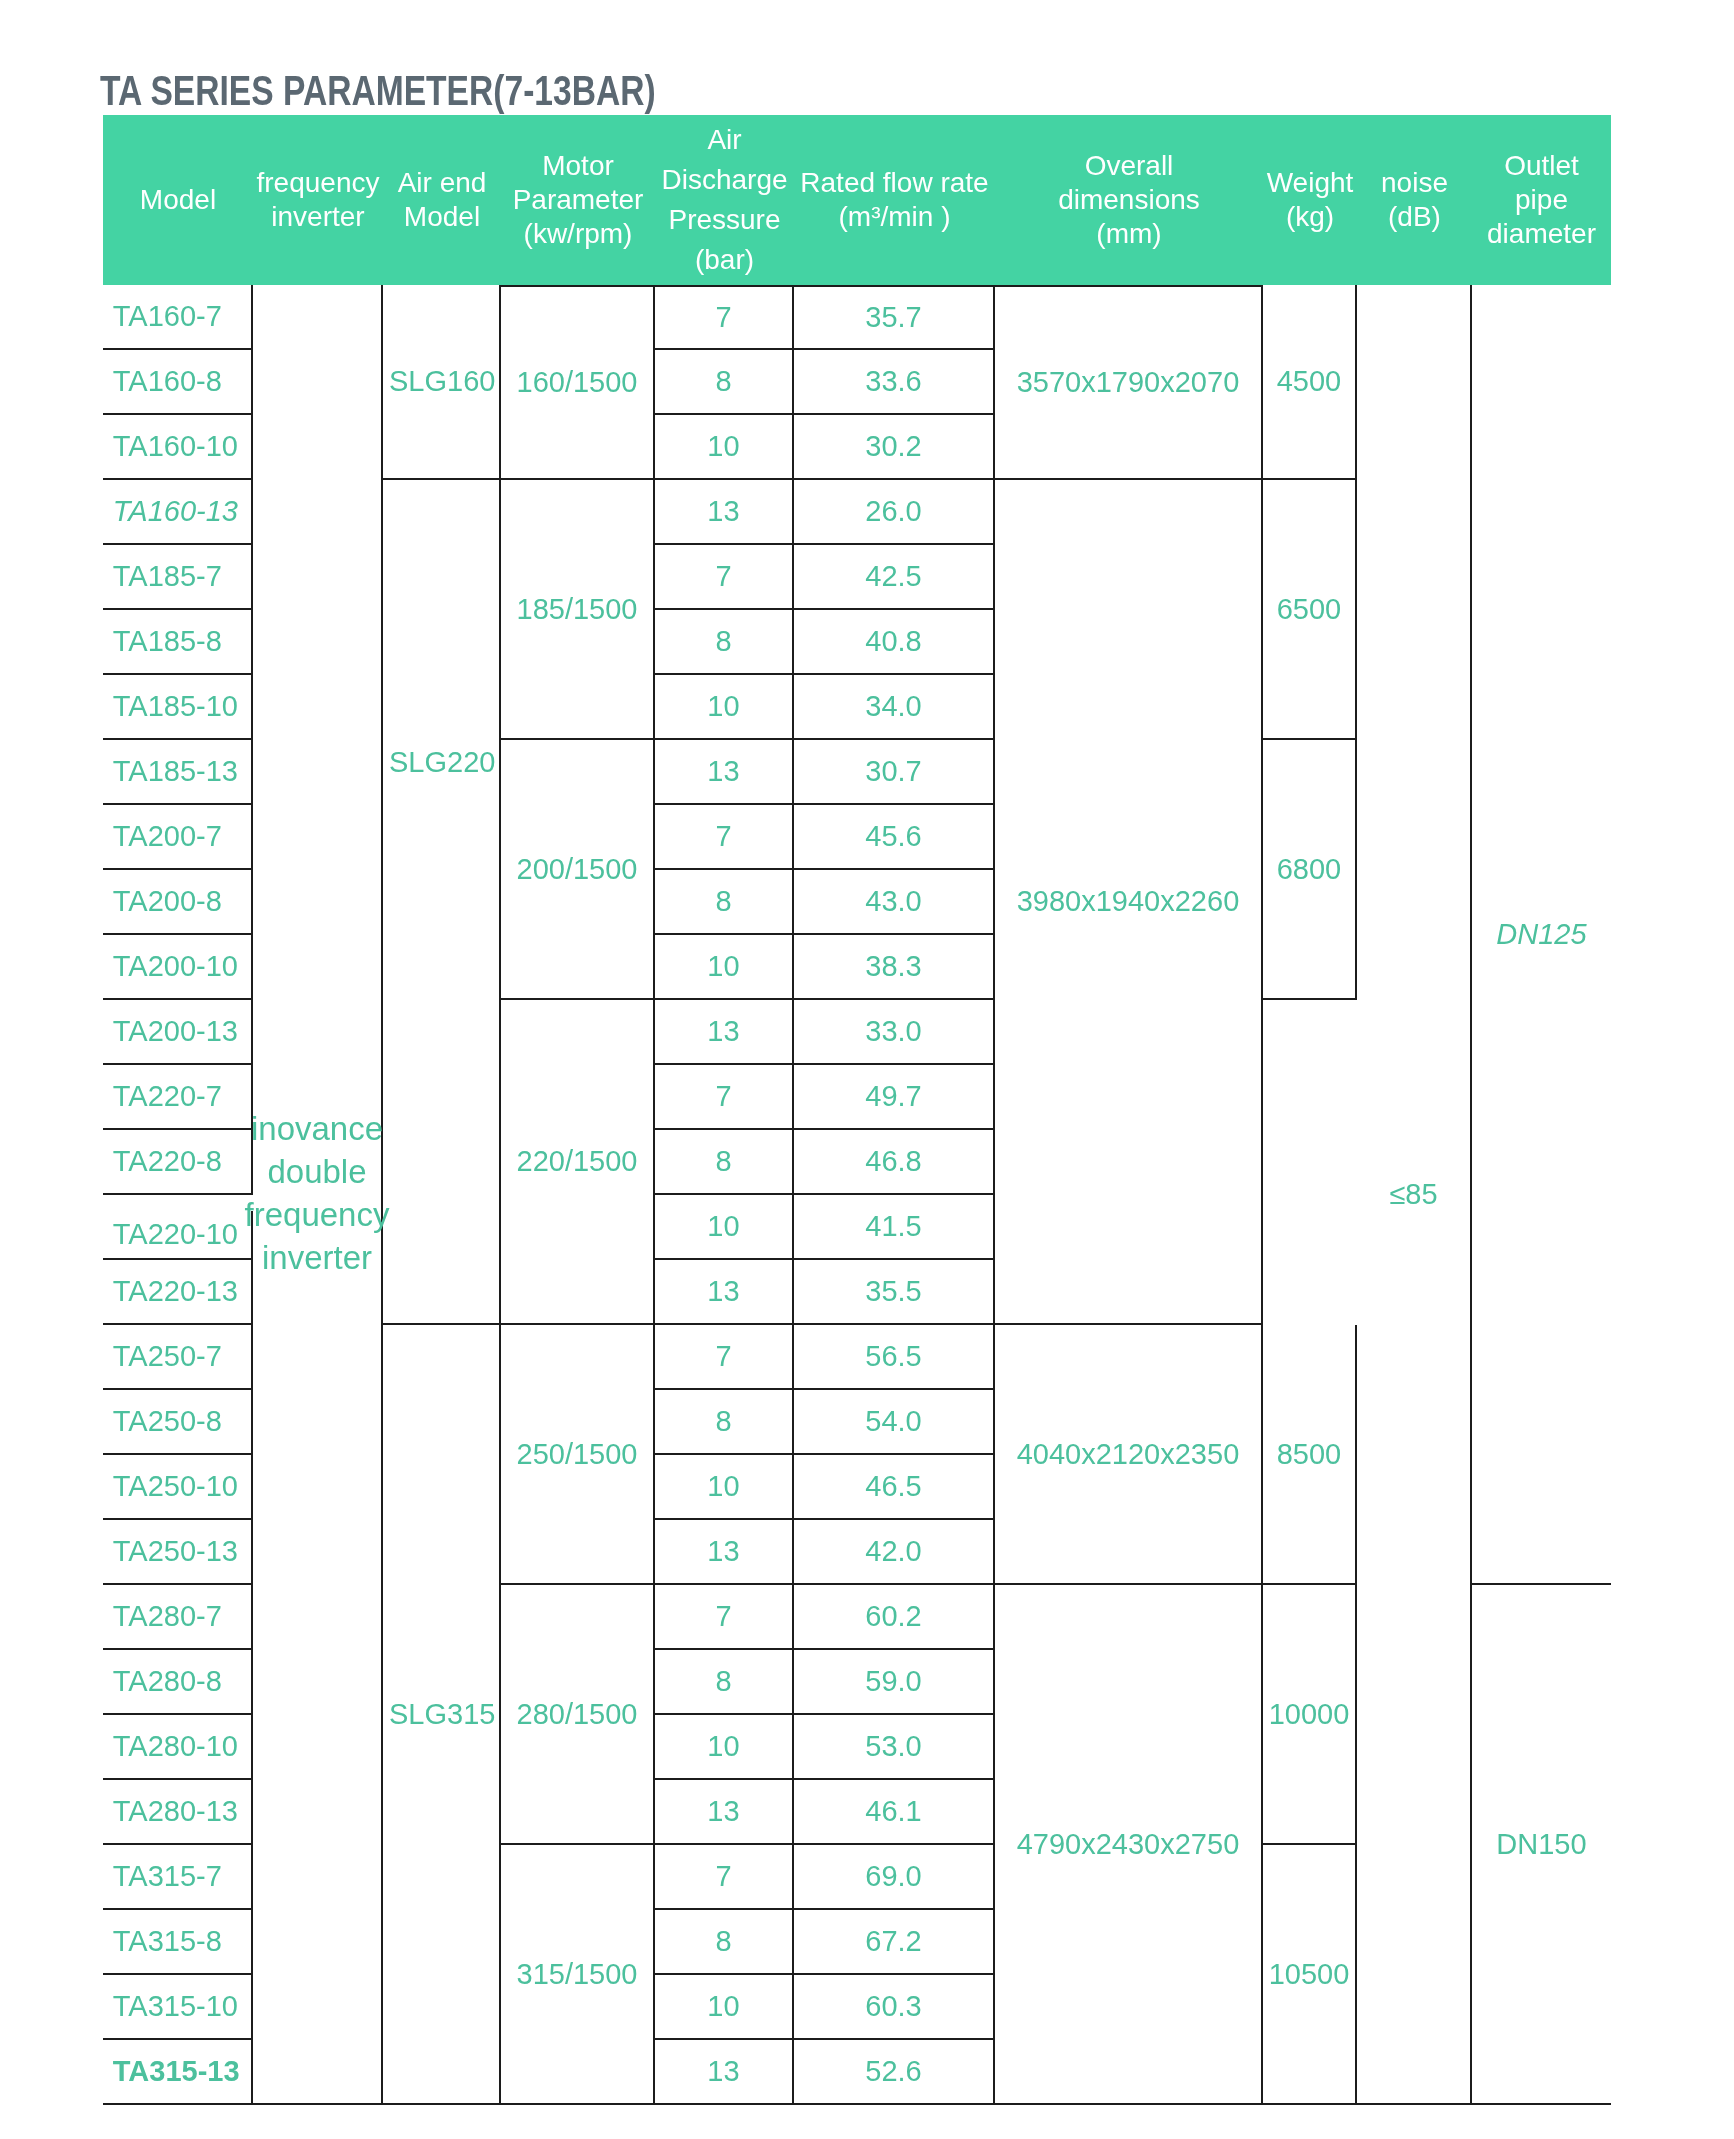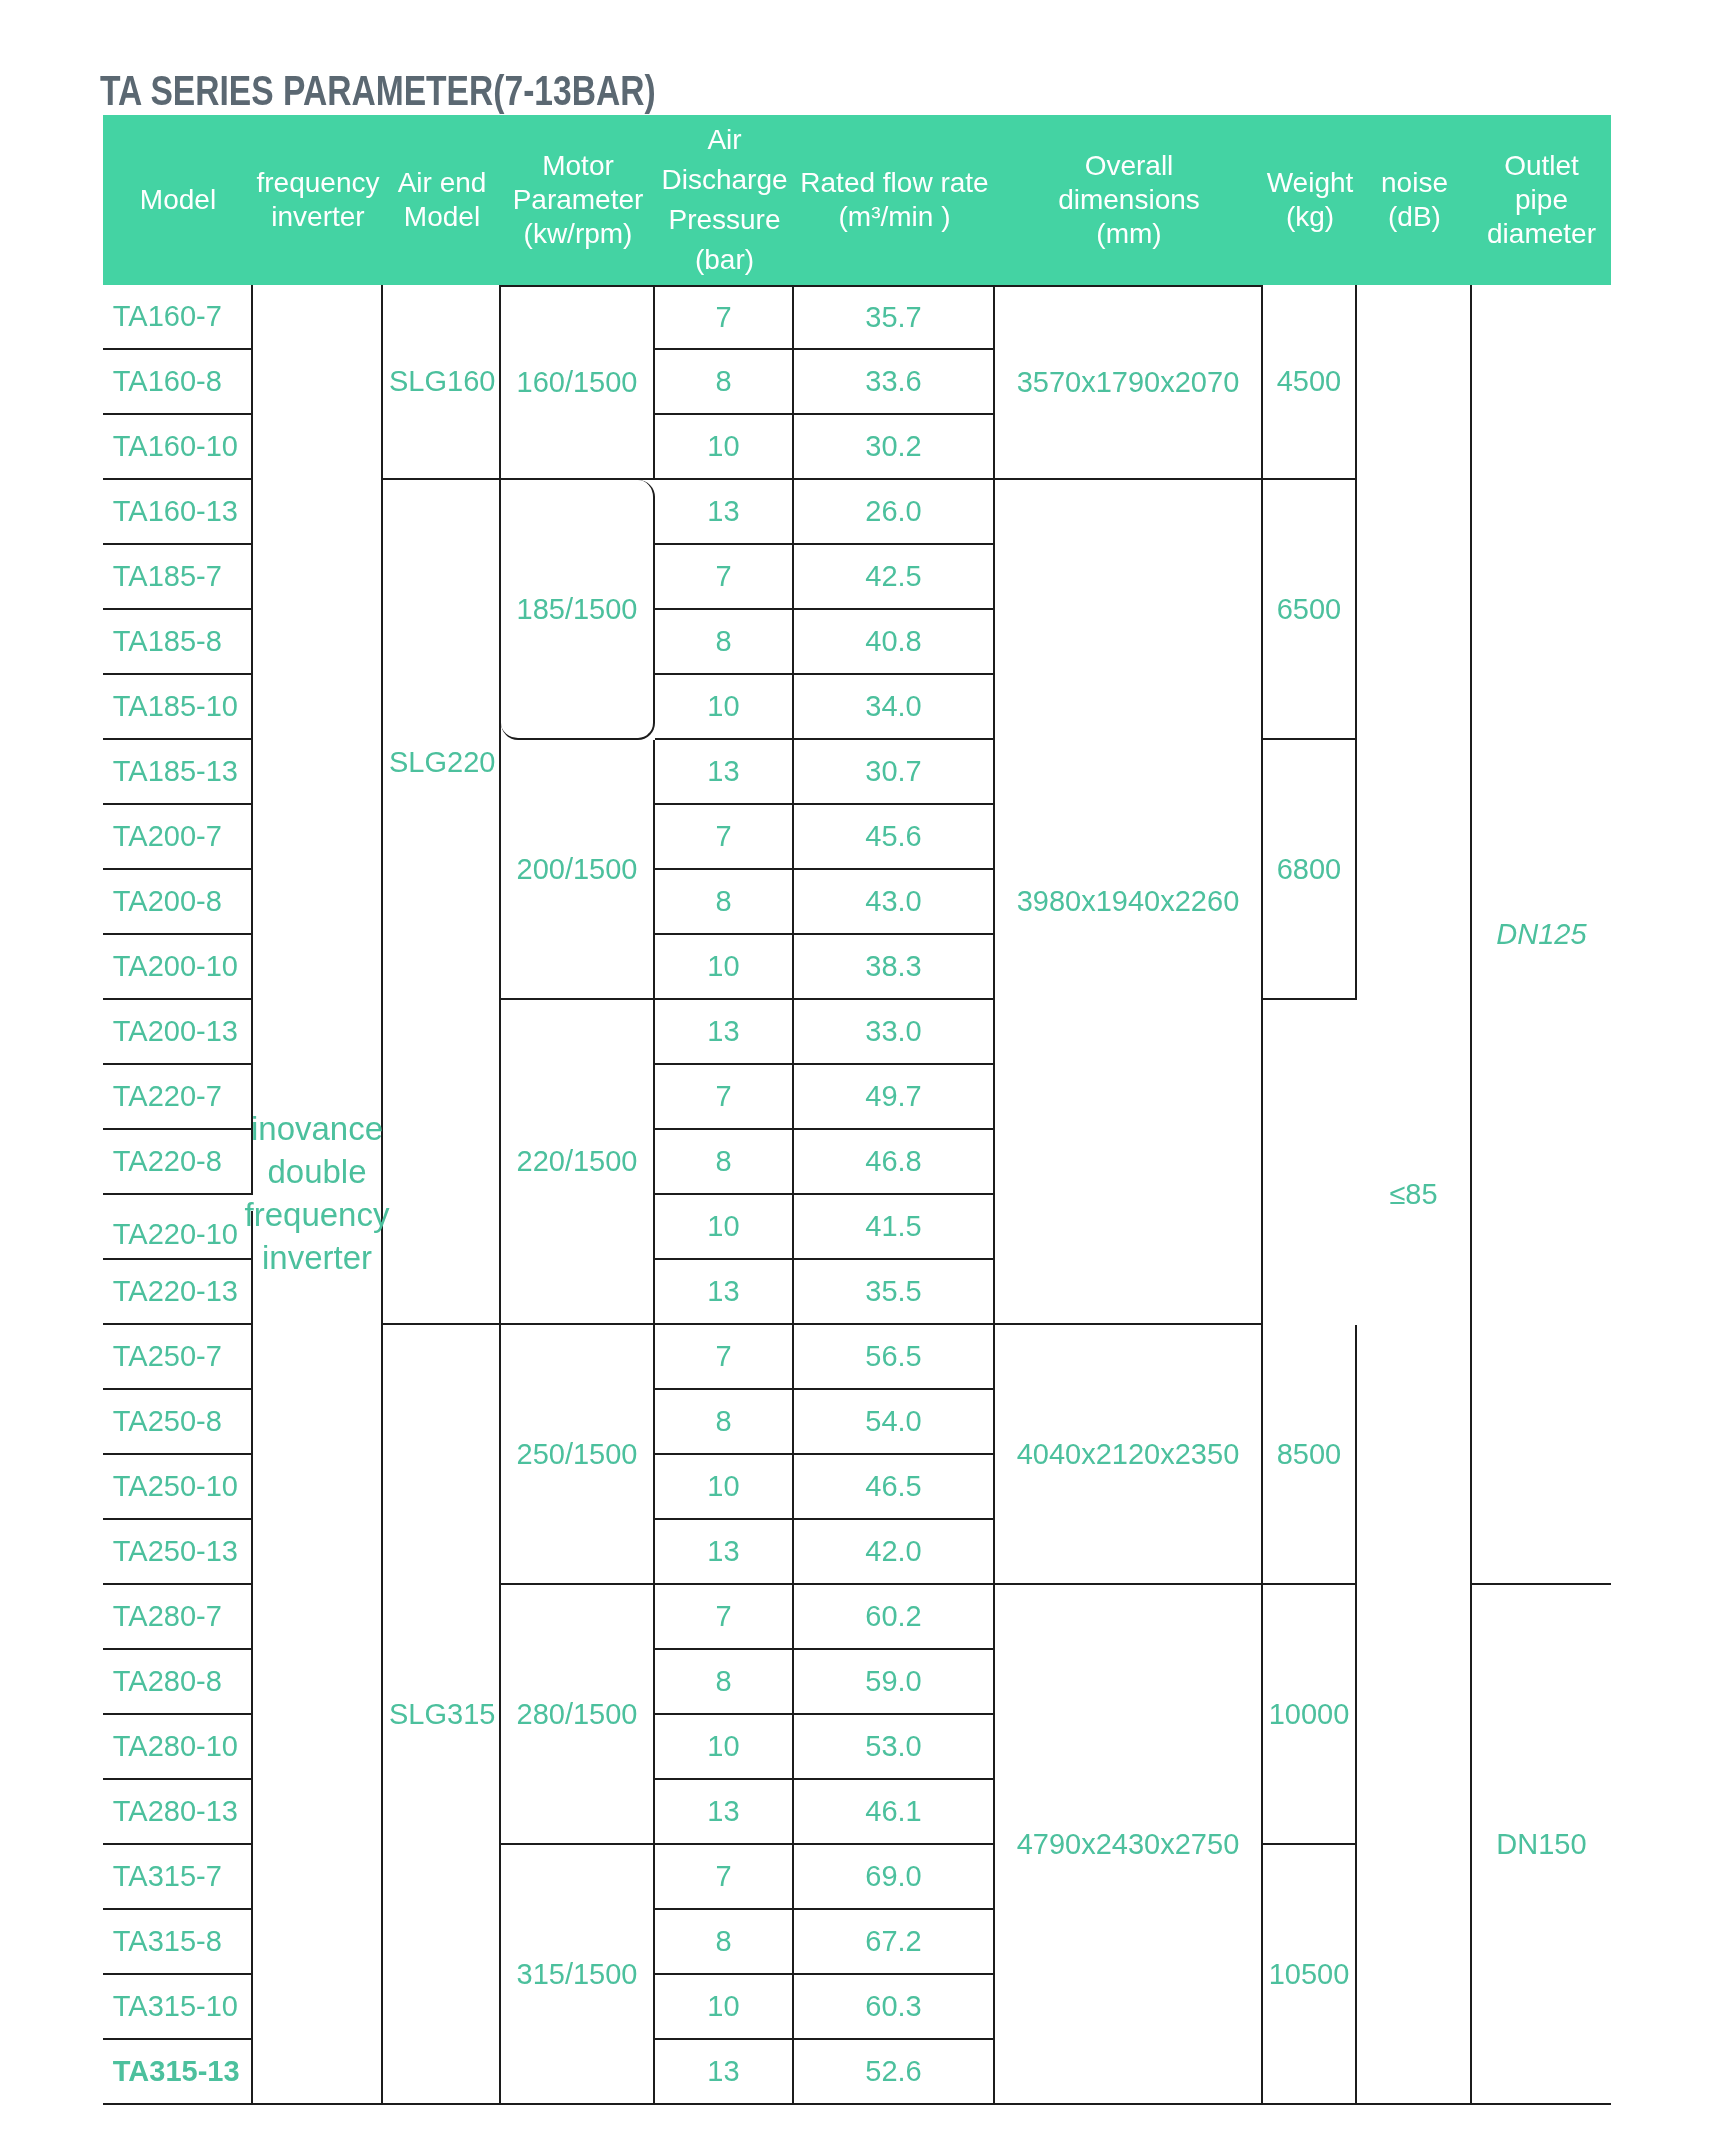--- a/index.html
+++ b/index.html
@@ -42,21 +42,21 @@
 
 <h1 class="title">TA SERIES PARAMETER(7-13BAR)</h1>
 
 <div class="ta-table" id="ta-table">
     <div class="hcell" style="grid-area: 1 / 1;">
       <div>Model</div>
     </div>
     <div class="bcell c0 vr left" style="padding-left: 9.8px; grid-area: 2 / 1 / span 1;">TA160-7</div>
     <div class="bcell c0 vr left" style="padding-left: 9.8px; grid-area: 3 / 1 / span 1;">TA160-8</div>
     <div class="bcell c0 vr left" style="padding-left: 9.8px; grid-area: 4 / 1 / span 1;">TA160-10</div>
-    <div class="bcell c0 vr left" style="padding-left: 9.8px; grid-area: 5 / 1 / span 1;">TA160-13</div>
+    <div class="bcell c0 vr left" style="padding-left: 9.8px; grid-area: 5 / 1 / span 1; font-style: italic;">TA160-13</div>
     <div class="bcell c0 vr left" style="padding-left: 9.8px; grid-area: 6 / 1 / span 1;">TA185-7</div>
     <div class="bcell c0 vr left" style="padding-left: 9.8px; grid-area: 7 / 1 / span 1;">TA185-8</div>
     <div class="bcell c0 vr left" style="padding-left: 9.8px; grid-area: 8 / 1 / span 1;">TA185-10</div>
     <div class="bcell c0 vr left" style="padding-left: 9.8px; grid-area: 9 / 1 / span 1;">TA185-13</div>
     <div class="bcell c0 vr left" style="padding-left: 9.8px; grid-area: 10 / 1 / span 1;">TA200-7</div>
     <div class="bcell c0 vr left" style="padding-left: 9.8px; grid-area: 11 / 1 / span 1;">TA200-8</div>
     <div class="bcell c0 vr left" style="padding-left: 9.8px; grid-area: 12 / 1 / span 1;">TA200-10</div>
     <div class="bcell c0 vr left" style="padding-left: 9.8px; grid-area: 13 / 1 / span 1;">TA200-13</div>
     <div class="bcell c0 vr left" style="padding-left: 9.8px; grid-area: 14 / 1 / span 1;">TA220-7</div>
     <div class="bcell c0 vr left" style="padding-left: 9.8px; grid-area: 15 / 1 / span 1;">TA220-8</div>
@@ -85,21 +85,21 @@
     </div>
     <div class="bcell c2 vr left" style="padding-left: 6px; grid-area: 2 / 3 / span 3;">SLG160</div>
     <div class="bcell c2 vr left high" style="padding-left: 6px; padding-top: 264px; grid-area: 5 / 3 / span 13;">SLG220</div>
     <div class="bcell c2 vr left" style="padding-left: 6px; grid-area: 18 / 3 / span 12;">SLG315</div>
     <div class="hcell" style="grid-area: 1 / 4;">
       <div>Motor</div>
       <div>Parameter</div>
       <div>(kw/rpm)</div>
     </div>
     <div class="bcell c3 vr tline" style="grid-area: 2 / 4 / span 3;">160/1500</div>
-    <div class="bcell c3 vr" style="grid-area: 5 / 4 / span 4; border-radius: 17px;">185/1500</div>
+    <div class="bcell c3 vr" style="grid-area: 5 / 4 / span 4;">185/1500</div>
     <div class="bcell c3 vr" style="grid-area: 9 / 4 / span 4;">200/1500</div>
     <div class="bcell c3 vr" style="grid-area: 13 / 4 / span 5;">220/1500</div>
     <div class="bcell c3 vr" style="grid-area: 18 / 4 / span 4;">250/1500</div>
     <div class="bcell c3 vr" style="grid-area: 22 / 4 / span 4;">280/1500</div>
     <div class="bcell c3 vr" style="grid-area: 26 / 4 / span 4;">315/1500</div>
     <div class="hcell" style="grid-area: 1 / 5; gap: 6px;">
       <div>Air</div>
       <div>Discharge</div>
       <div>Pressure</div>
       <div>(bar)</div>

